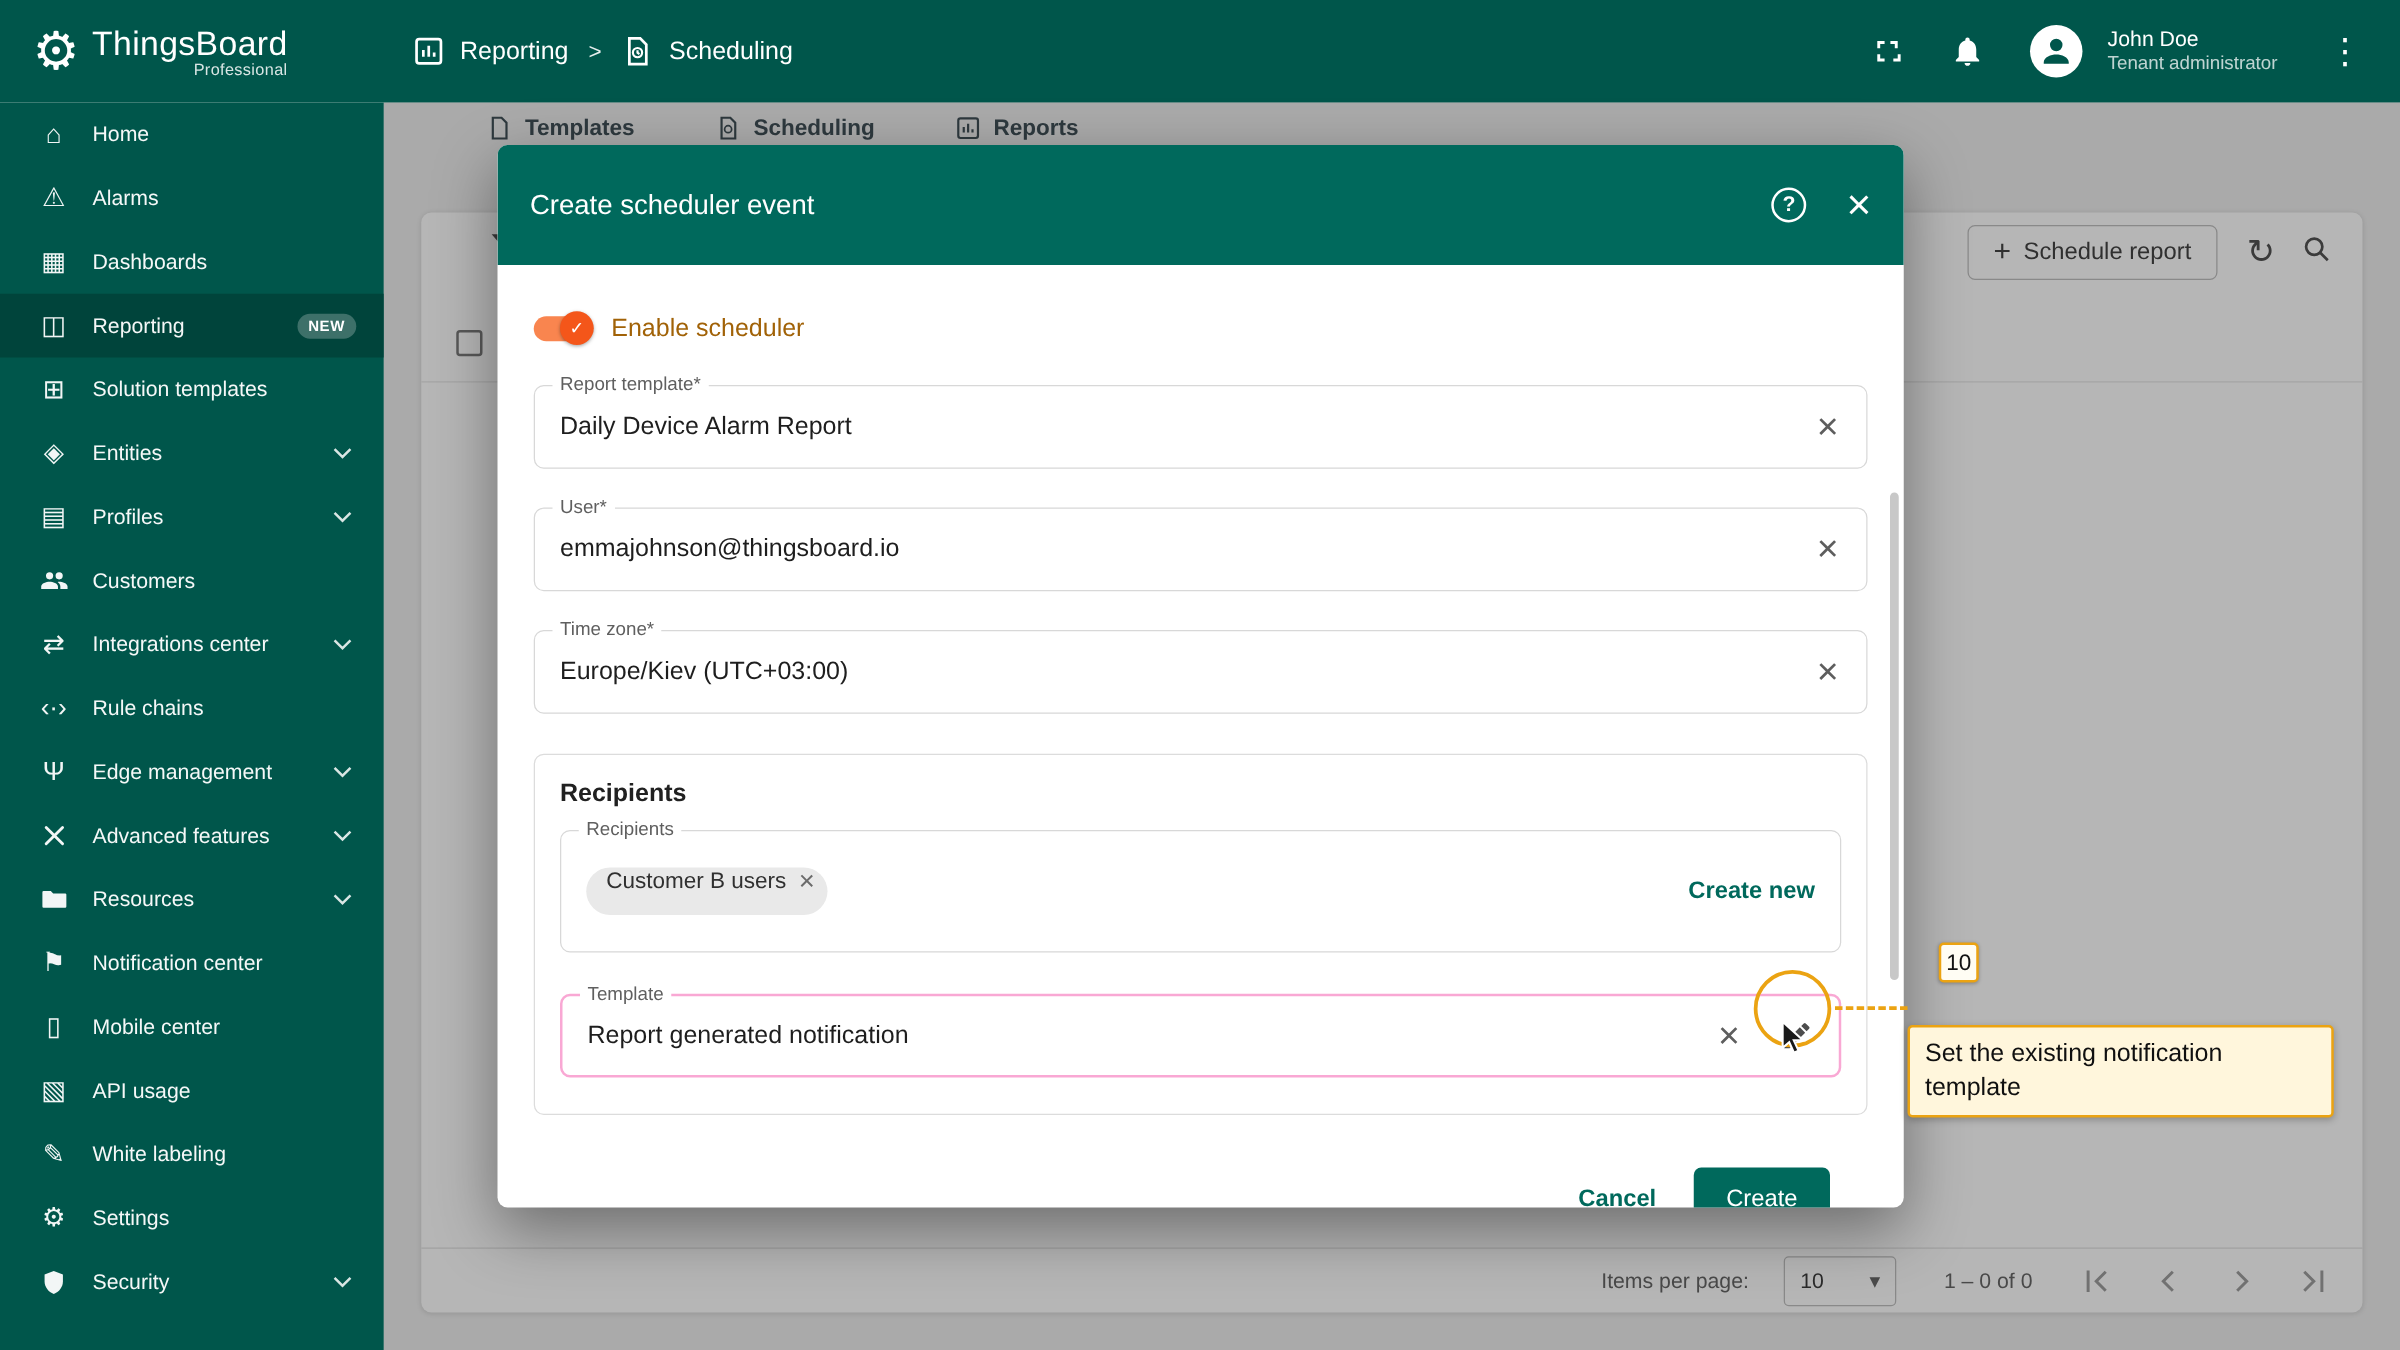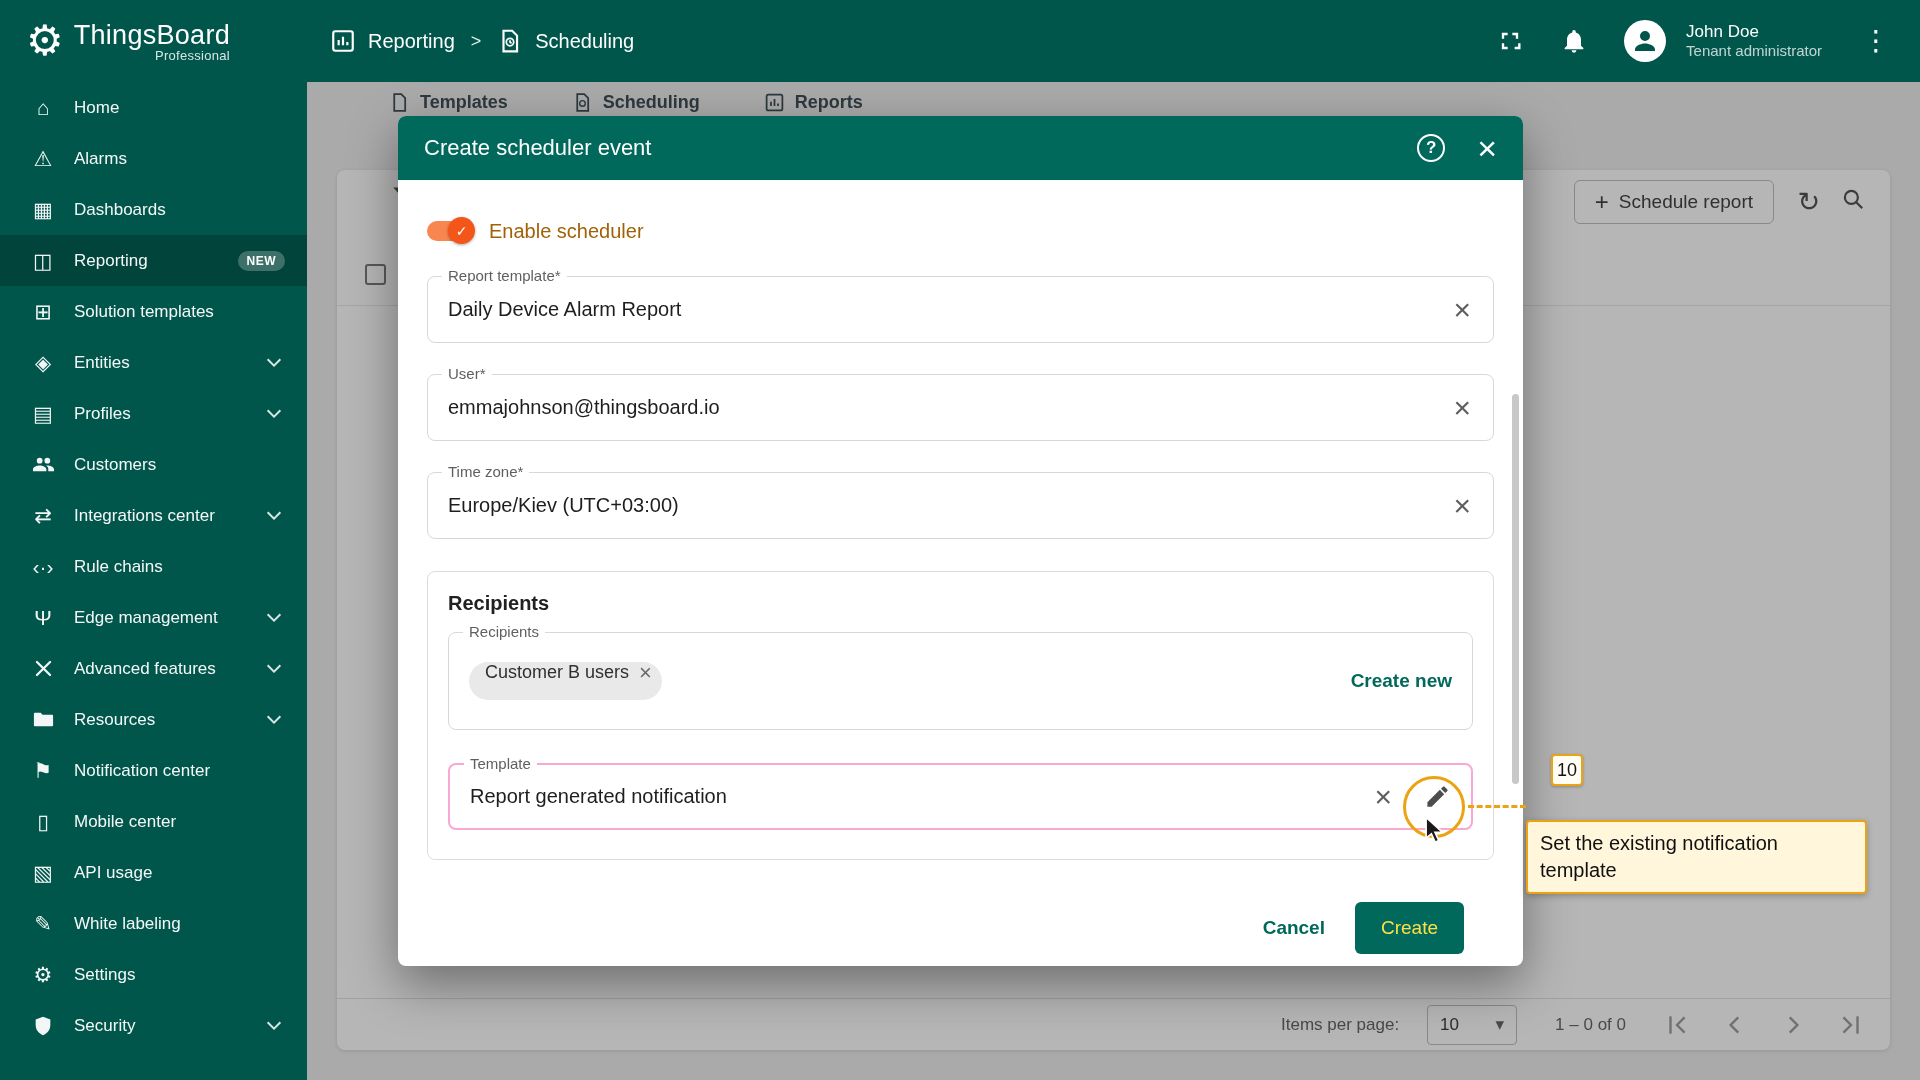--- a/index.html
+++ b/index.html
@@ -58,21 +58,21 @@
   .ipp-caret { color:#616161; font-size:17px; }
   .range { margin:0 10px; color:#5F5F5F; }
   .pagenav { display:flex; align-items:center; gap:32px; color:#9A9A9A; }
   .pagenav svg { display:block; }
 
   .dim-overlay { position:absolute; inset:0; background:rgba(28,28,28,.32); z-index:4; }
 
   
   .modal { position:absolute; left:398px; top:116px; width:1125px; height:850px; background:#fff; border-radius:8px;
            box-shadow:0 18px 50px rgba(0,0,0,.4); z-index:10; overflow:hidden; }
-  .modal-header { height:64px; background:#00695C; display:flex; align-items:center; padding:0 26px; color:#fff; }
+  .modal-header { height:96px; background:#00695C; display:flex; align-items:center; padding:0 26px; color:#fff; }
   .modal-title { font-size:22px; font-weight:500; }
   .modal-header .spacer { flex:1; }
   .help-circle { width:28px; height:28px; border:2.5px solid #fff; border-radius:50%; display:flex; align-items:center;
                  justify-content:center; font-size:17px; font-weight:700; cursor:pointer; }
   .modal-close { font-size:34px; line-height:1; margin-left:32px; cursor:pointer; font-weight:400; }
   .modal-body { padding:0 29px; }
 
   .toggle-row { display:flex; align-items:center; gap:16px; margin-top:36px; height:30px; }
   .toggle { position:relative; width:46px; height:22px; flex:none; cursor:pointer; }
   .toggle-track { position:absolute; left:0; top:1px; width:46px; height:20px; border-radius:10px; background:#F9854F; }
@@ -93,21 +93,21 @@
   .rec-field { margin-top:17px; height:98px; }
   .chip { display:flex; align-items:flex-start; gap:10px; background:#E9E9E9; border-radius:19px; height:38px; padding:0 10px 0 16px;
           font-size:18px; color:#303030; }
   .chip-x { font-size:22px; color:#6B6B6B; line-height:1; cursor:pointer; }
   .create-new { margin-left:auto; color:#00695C; font-size:19px; font-weight:700; cursor:pointer; }
   .tpl-field { margin-top:33px; border:2px solid #f9a8d4; }
   .pencil-btn { margin-left:30px; color:#4D4D4D; cursor:pointer; display:flex; align-items:center; }
 
   .modal-footer { display:flex; align-items:center; justify-content:flex-end; gap:30px; margin-top:46px; padding:0 30px; height:44px; }
   .btn-cancel { color:#00695C; font-size:19px; font-weight:700; cursor:pointer; }
-  .btn-create { background:#00695C; color:#fde047; font-size:19px; font-weight:500; border:none; border-radius:6px;
+  .btn-create { background:#00695C; color:#ffffff; font-size:19px; font-weight:500; border:none; border-radius:6px;
                 height:52px; padding:0 26px; cursor:pointer; }
   .modal-scrollthumb { position:absolute; right:4px; top:278px; width:7px; height:390px; background:#C8C8C8; border-radius:4px; }
   .anno-circle { position:absolute; left:1403px; top:776px; width:62px; height:62px; border:3px solid #EBA312;
                  border-radius:50%; z-index:20; }
   .anno-dash { position:absolute; left:1468px; top:805px; width:58px; border-top:3px dashed #EBA312; z-index:20; }
   .anno-step { position:absolute; left:1551px; top:754px; width:32px; height:32px; background:#FFFDF4; border:2px solid #EBA312;
                border-radius:4px; display:flex; align-items:center; justify-content:center; font-size:18px; font-weight:500;
                color:#141414; z-index:21; box-shadow:0 1px 3px rgba(0,0,0,.25); }
   .anno-tip { position:absolute; left:1526px; top:820px; width:341px; background:#FFF6DC; border:2px solid #EBA312;
               border-radius:4px; padding:8px 12px; font-size:20px; line-height:27px; color:#101010; z-index:20;

